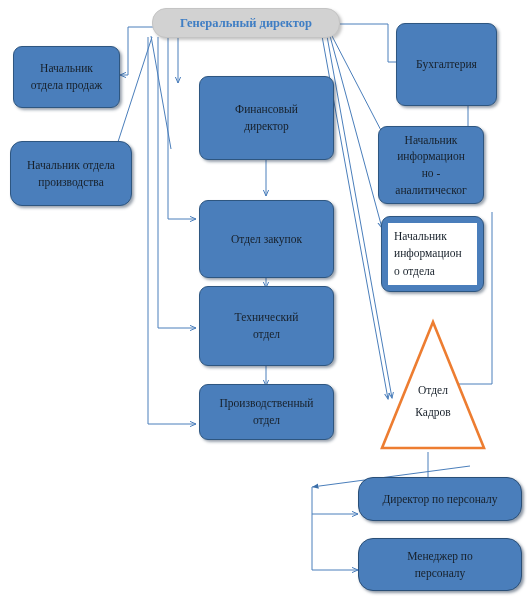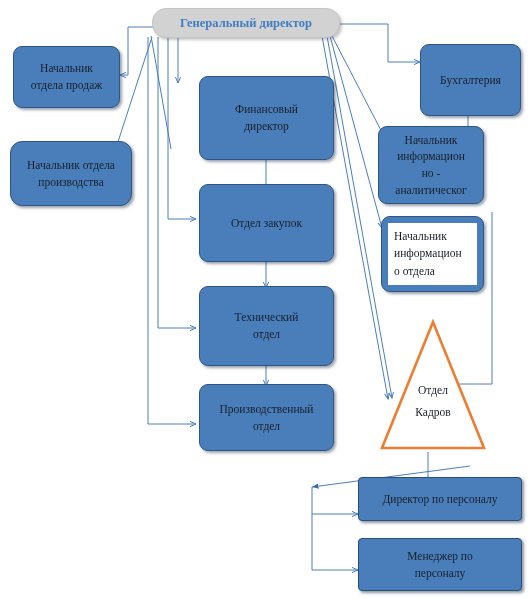--- a/index.html
+++ b/index.html
@@ -70,21 +70,21 @@
     padding:2px 6px;
     box-sizing:border-box;
     font-size:11.5px;
     line-height:1.5;
     color:#17202a;
   }
   
   .flat{
     background:#4a7ebb;
     border:1.2px solid #2a4f77;
-    border-radius:4px;
+    border-radius:15px;
     box-shadow:2px 2px 3px rgba(30,50,75,.5);
   }
   
   .tri{
     position:absolute;
     z-index:3;
   }
   .tri .label{
     position:absolute;
     left:0;right:0;
@@ -166,39 +166,39 @@
     </span>
   </div>
 
   <div class="node rbox" style="left:199px;top:76px;width:135px;height:84px;">
     <span class="txt">
       <span>Финансовый</span><br>
       <span>директор</span>
     </span>
   </div>
 
-  <div class="node rbox" style="left:199px;top:184px;width:135px;height:78px;">
+  <div class="node rbox" style="left:199px;top:200px;width:135px;height:78px;">
     <span class="txt">Отдел закупок</span>
   </div>
 
   <div class="node rbox" style="left:199px;top:286px;width:135px;height:80px;justify-content:center;">
     <span class="txt">
       <span>Технический</span><br>
       <span>отдел</span>
     </span>
   </div>
 
-  <div class="node rbox" style="left:199px;top:384px;width:135px;height:67px;">
+  <div class="node rbox" style="left:199px;top:384px;width:135px;height:56px;">
     <span class="txt">
       <span>Производственный</span><br>
       <span>отдел</span>
     </span>
   </div>
 
-  <div class="node rbox" style="left:420px;top:23px;width:101px;height:72px;margin-top:21px;">
+  <div class="node rbox" style="left:396px;top:23px;width:101px;height:83px;">
     <span class="txt">Бухгалтерия</span>
   </div>
 
   <div class="node rbox" style="left:378px;top:126px;width:106px;height:78px;">
     <span class="txt">
       <span>Начальник</span><br>
       <span>информацион</span><br>
       <span>но -</span><br>
       <span>аналитическог</span>
     </span>

